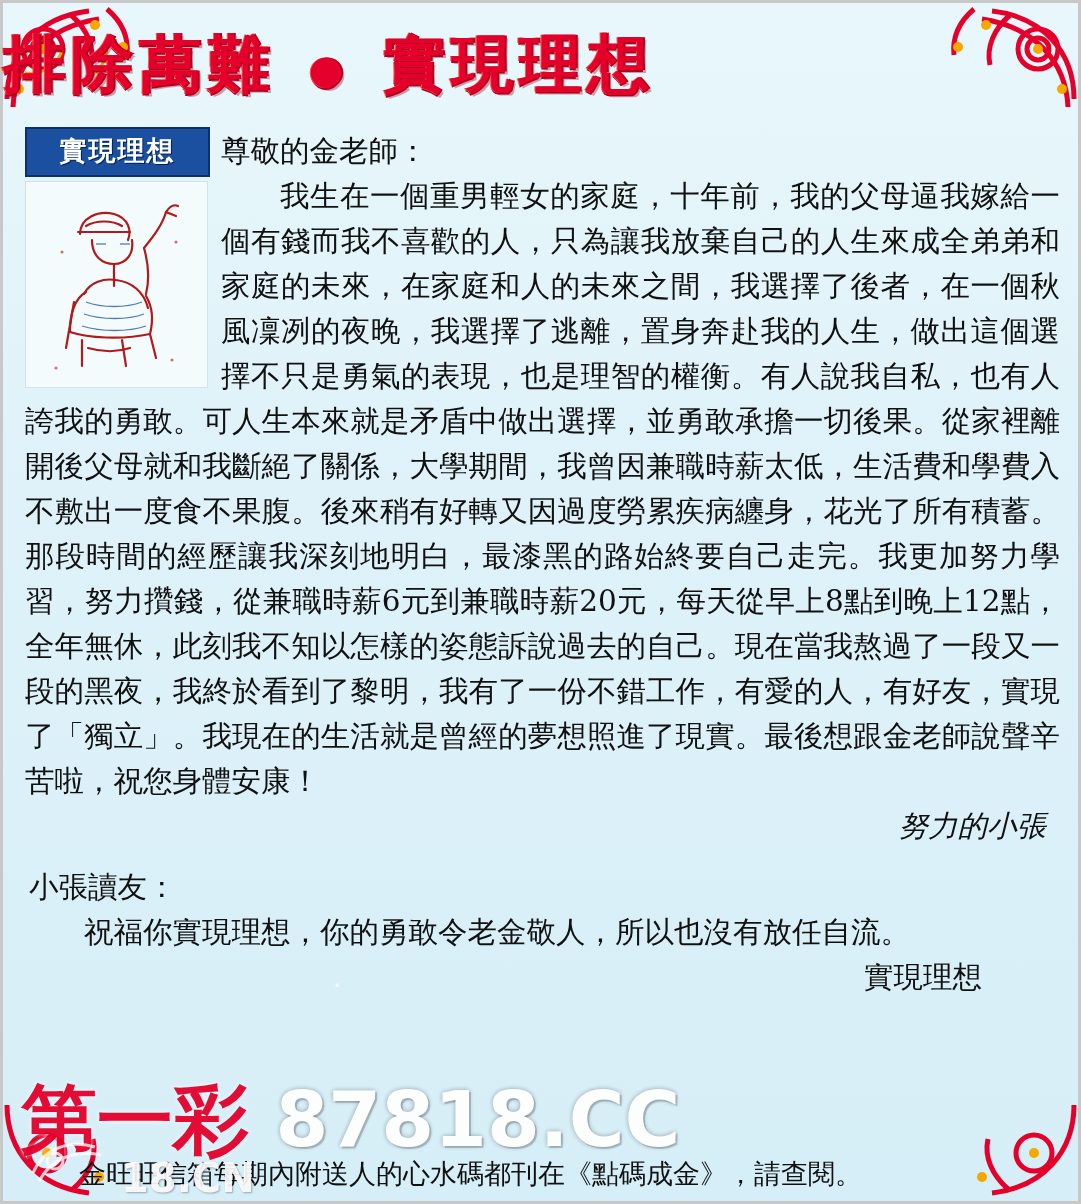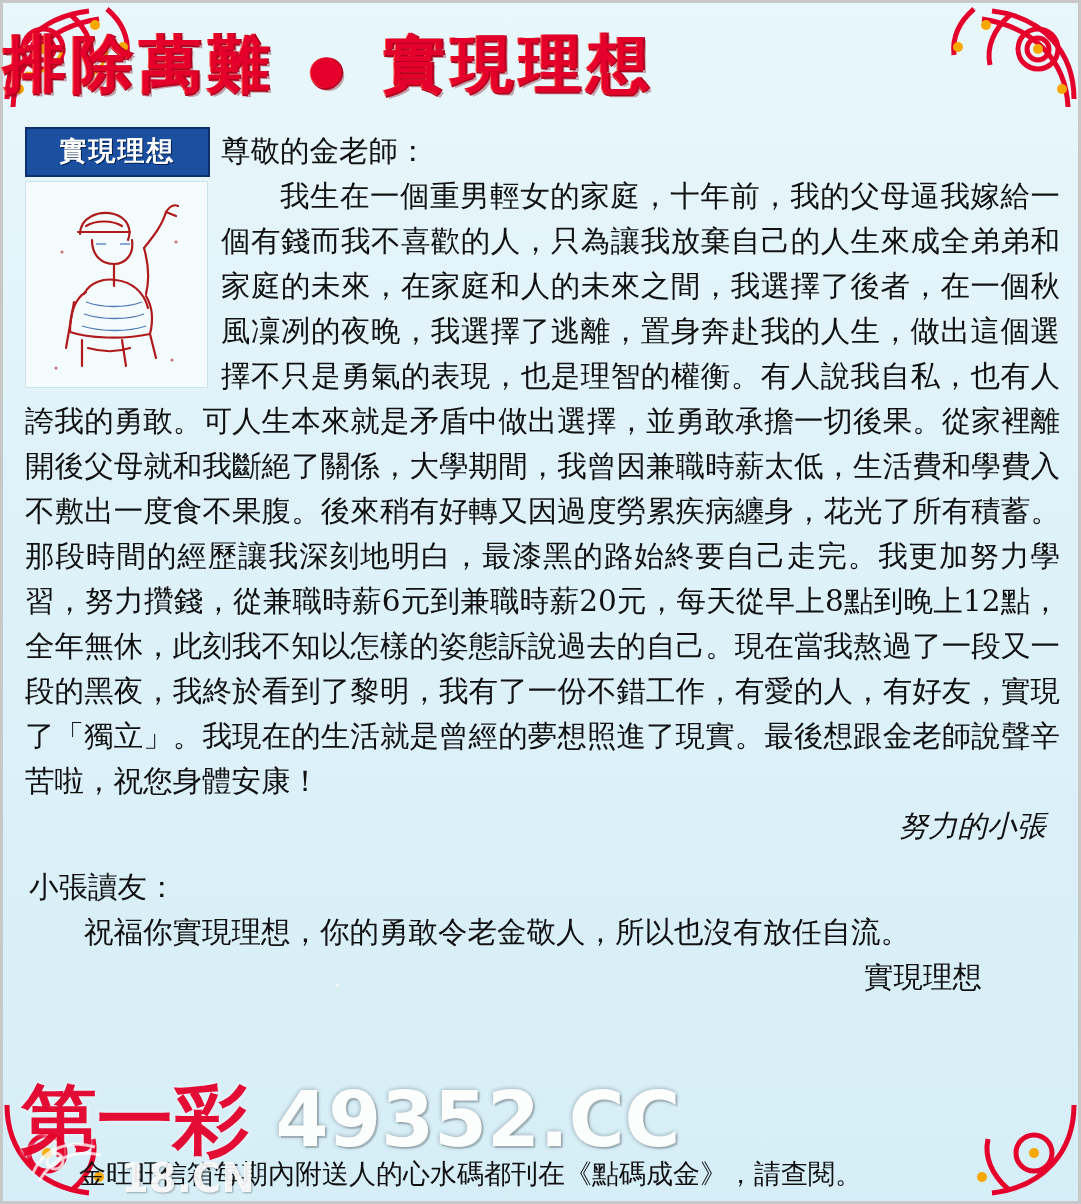--- a/index.html
+++ b/index.html
@@ -267,21 +267,21 @@
       <p class="r-body">祝福你實現理想，你的勇敢令老金敬人，所以也沒有放任自流。</p>
       <p class="r-sign">實現理想</p>
     </div>
   </div>
 
   <div class="footnote">金旺旺信箱每期內附送人的心水碼都刊在《點碼成金》，請查閱。</div>
 
   <div class="wm-mid">·</div>
   <div class="wm-big">
     <span class="red">第一彩</span>
-    <span>49352.CC</span>
+    <span>87818.CC</span>
   </div>
   <div class="wm-sub">18.CN</div>
   <div class="wm-logo">
     <svg viewBox="0 0 92 60">
       <g fill="none" stroke="#ffffff" stroke-width="3" opacity=".85">
         <path d="M8 44 C18 20 44 10 70 18"></path>
         <path d="M14 52 C26 30 50 20 76 26"></path>
         <circle cx="30" cy="32" r="8"></circle>
       </g>
     </svg>

